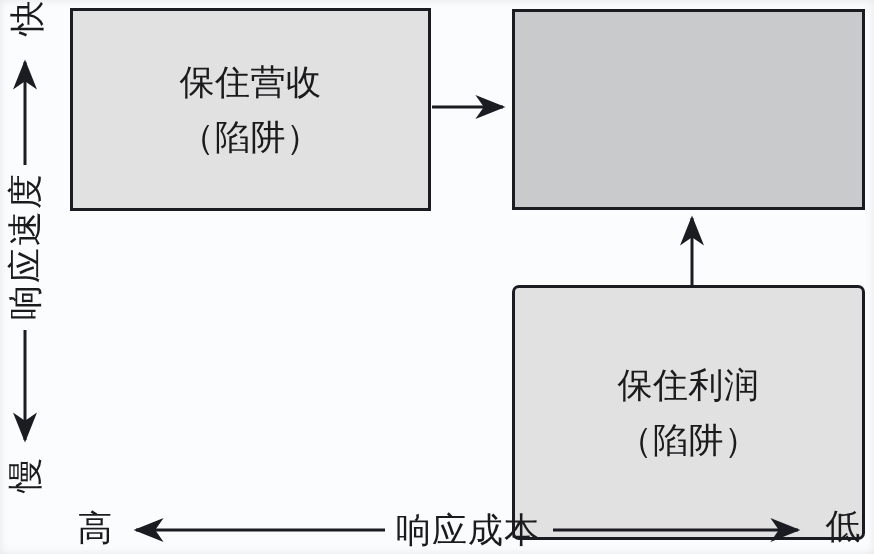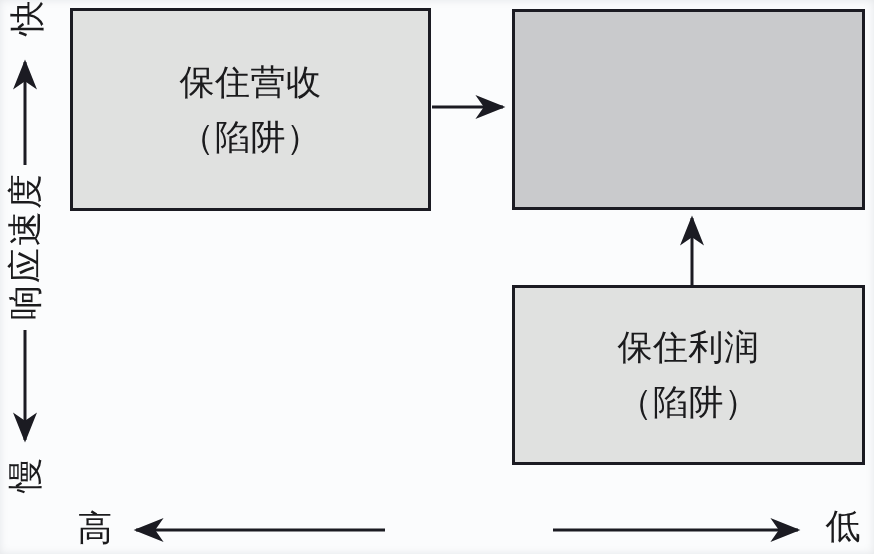--- a/index.html
+++ b/index.html
@@ -25,21 +25,21 @@
   }
   .box {
     position: absolute;
     border: 3px solid var(--line);
     display: flex;
     align-items: center;
     justify-content: center;
   }
   .box-tl { left: 70px;  top: 8px;   width: 361px; height: 203px; background: var(--box-light); }
   .box-tr { left: 512px; top: 9px;   width: 353px; height: 201px; background: var(--box-dark); }
-  .box-br { left: 512px; top: 285px; width: 353px; height: 180px; background: var(--box-light); }
+  .box-br { left: 512px; top: 285px; width: 353px; height: 255px; background: var(--box-light); border-radius: 7px; }
   .box-text {
     width: max-content;
     text-align: left;
   }
   .box-text div {
     font-size: 35px;
     line-height: 55px;
     white-space: nowrap;
     letter-spacing: 0.5px;
   }
@@ -82,20 +82,21 @@
       <div>保住利润</div>
       <div>（陷阱）</div>
     </div>
   </div>
 
   <div class="axis-label rot" style="left:27px; top:18px;">快</div>
   <div class="axis-label rot" style="left:25px; top:246px; letter-spacing:2px;">响应速度</div>
   <div class="axis-label rot" style="left:25px; top:475px;">慢</div>
 
   <div class="axis-label" style="left:95px; top:528px;">高</div>
+  <div class="axis-label" style="left:468px; top:530px; letter-spacing:1px;">响应成本</div>
   <div class="axis-label" style="left:843px; top:526px;">低</div>
 
   <svg class="arrows" width="874" height="554" viewBox="0 0 874 554">
     <defs>
       <marker id="ah" markerWidth="11" markerHeight="9" refX="9.2" refY="4" orient="auto" markerUnits="strokeWidth">
         <path d="M0,0 L10,4 L0,8 L2.8,4 Z" fill="#1b1b22"></path>
       </marker>
     </defs>
     <line x1="25" y1="165" x2="25" y2="62" marker-end="url(#ah)"></line>
     <line x1="25" y1="330" x2="25" y2="440" marker-end="url(#ah)"></line>

